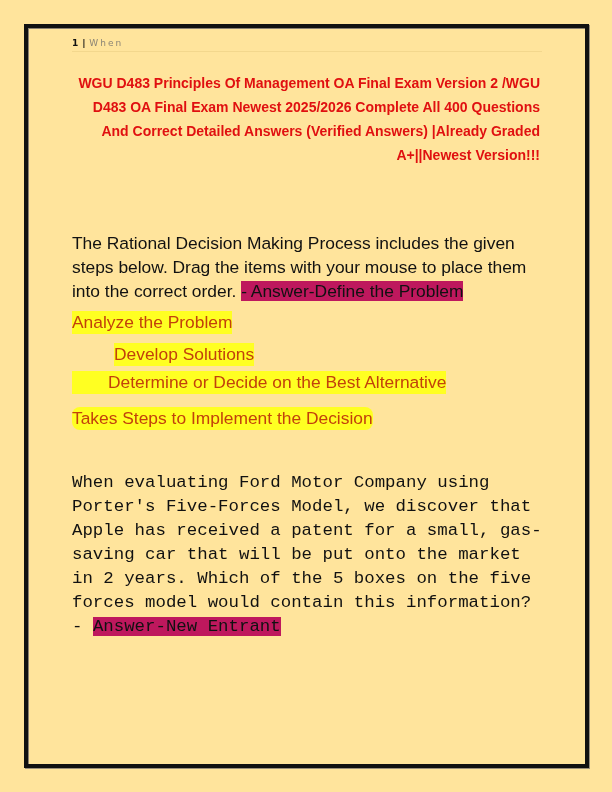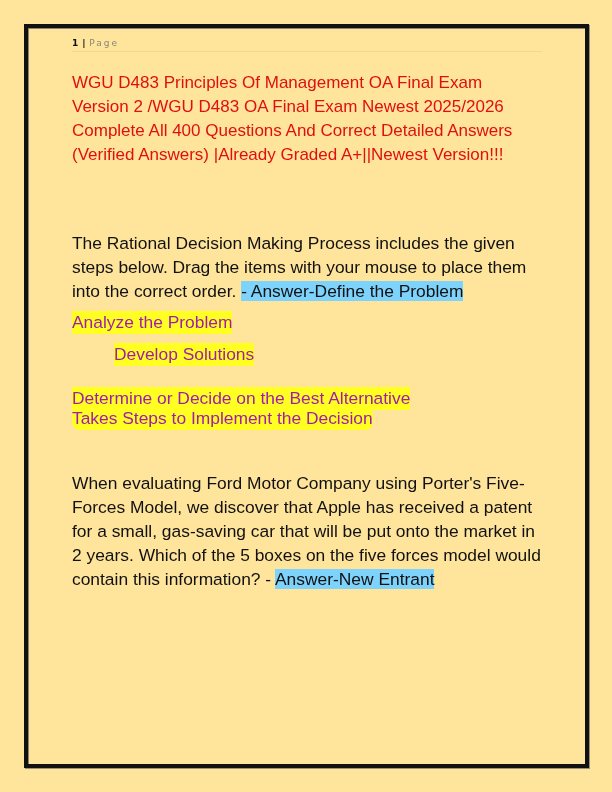--- a/index.html
+++ b/index.html
@@ -45,65 +45,65 @@
     }
     .header .label {
       color: #8c8576;
       letter-spacing: 2px;
     }
     .title {
       position: absolute;
       left: 72px;
       top: 71px;
       width: 468px;
-      text-align: left;
+      text-align: right;
       color: #e01010;
-      font-weight: normal;
-      font-size: 17px;
+      font-weight: bold;
+      font-size: 14px;
       line-height: 24px;
     }
     .q {
       position: absolute;
       left: 72px;
       width: 470px;
       color: #111;
       font-size: 17.4px;
       line-height: 24px;
     }
     .hl {
-      background: #7dd3fc;
+      background: #be185d;
     }
     .q1 { top: 231px; }
     .ans-line {
       position: absolute;
       left: 72px;
-      color: #a21caf;
+      color: #c2410c;
       font-size: 17.4px;
       line-height: 23px;
       background: #ffff22;
     }
-    .q2 { top: 471px; }
+    .q2 { top: 471px; font-family: Liberation Mono, monospace; }
   </style>
 </head>
 <body>
 
 <div class="page-border"></div>
 
 <div class="header">
   <span class="num">1</span>
   <span class="sep">|</span>
-  <span class="label">Page</span>
+  <span class="label">When</span>
 </div>
 
 <div class="title">WGU D483 Principles Of Management OA Final Exam Version 2 /WGU D483 OA Final Exam Newest 2025/2026 Complete All 400 Questions And Correct Detailed Answers (Verified Answers) |Already Graded A+||Newest Version!!!</div>
 
 <div class="q q1">
   <span>The Rational Decision Making Process includes the given steps below. Drag the items with your mouse to place them into the correct order. </span><span class="hl">- Answer-Define the Problem</span>
 </div>
 
 <div class="ans-line" style="top:311px;">Analyze the Problem</div>
 <div class="ans-line" style="top:343px;margin-left:42px;">Develop Solutions</div>
-<div class="ans-line" style="top:387px;">Determine or Decide on the Best Alternative</div>
+<div class="ans-line" style="top:371px;padding-left:36px;">Determine or Decide on the Best Alternative</div>
 <div class="ans-line" style="top:407px;border-radius:8px;">Takes Steps to Implement the Decision</div>
 
 <div class="q q2">
   <span>When evaluating Ford Motor Company using Porter's Five-Forces Model, we discover that Apple has received a patent for a small, gas-saving car that will be put onto the market in 2 years. Which of the 5 boxes on the five forces model would contain this information? - </span><span class="hl">Answer-New Entrant</span>
 </div>
 
 </body></html>

